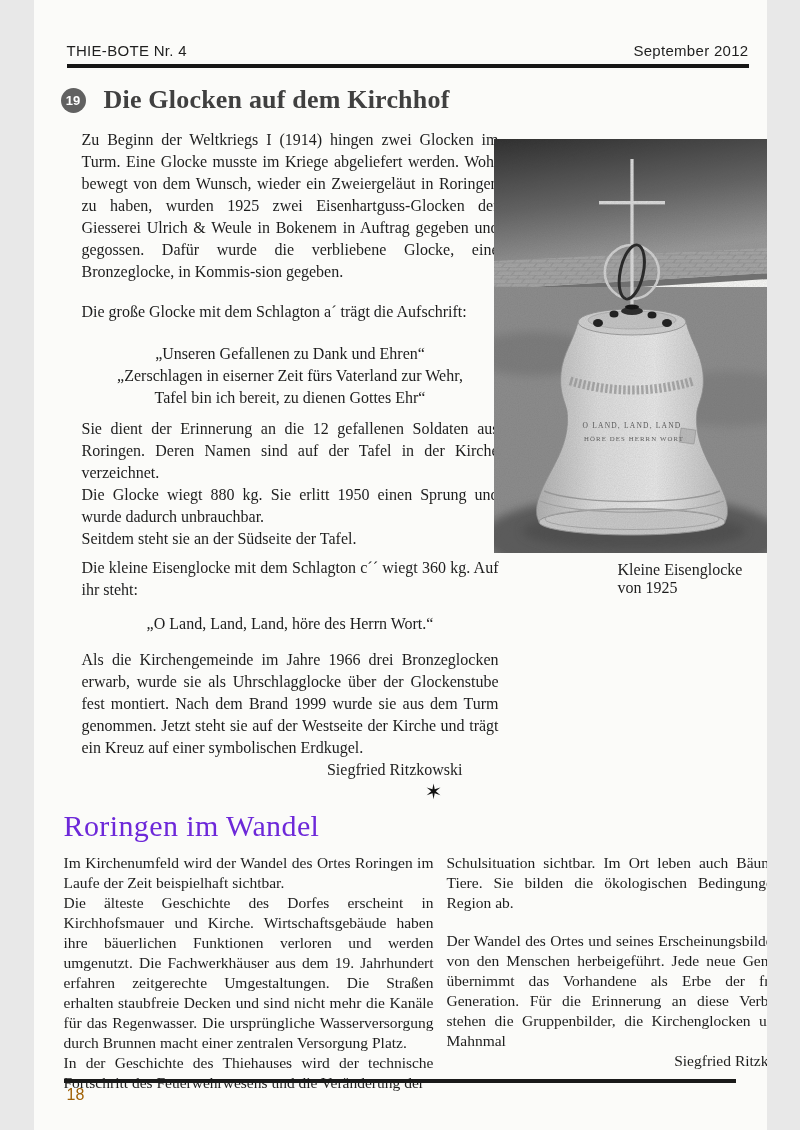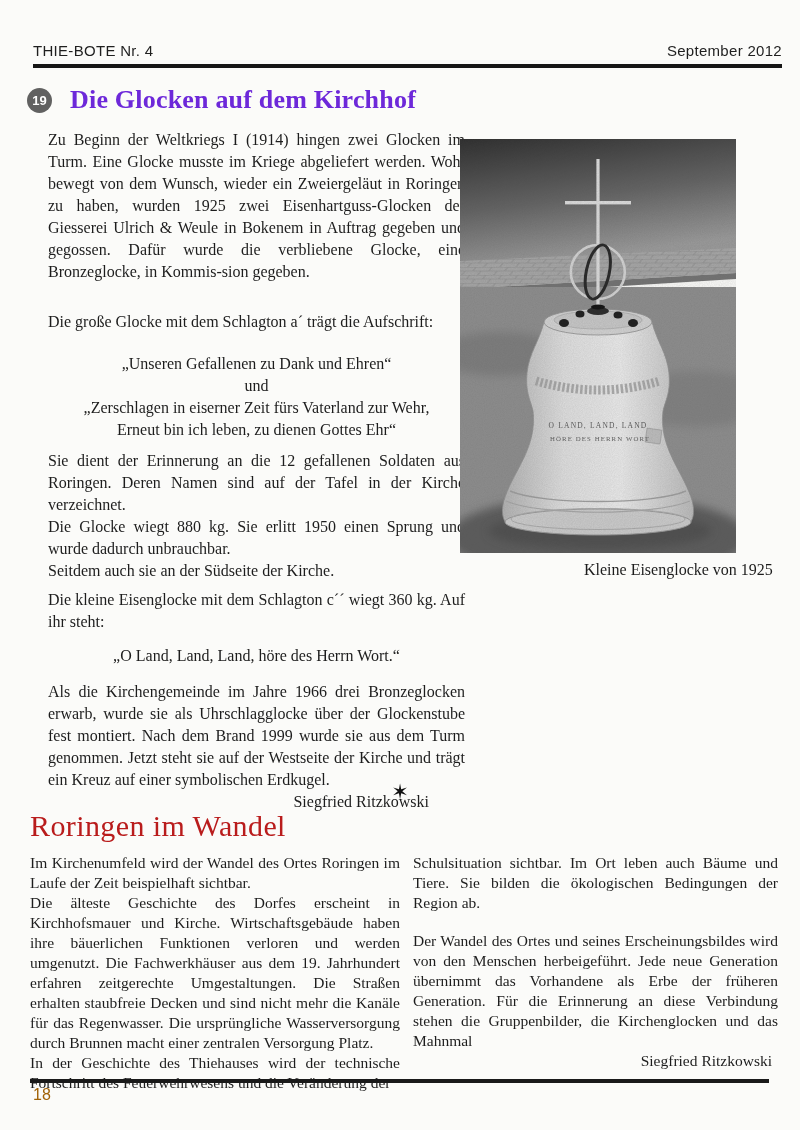--- a/index.html
+++ b/index.html
@@ -1,56 +1,56 @@
 <!DOCTYPE html>
 <html><head>
 <meta charset="utf-8">
 <style>
   html,body{margin:0;padding:0;background:#e8e8e8;}
   .page{
-    position:relative;width:800px;height:1130px;margin:0 auto;
+    position:relative;width:733px;height:1130px;margin:0 auto;
     background:#fbfbf9;overflow:hidden;
     font-family:"Liberation Serif",serif;color:#1d1d1d;
   }
   
   .hdr{
     position:absolute;left:33px;right:18px;top:42px;
     display:flex;justify-content:space-between;align-items:flex-end;
     padding-bottom:5px;border-bottom:4px solid #161616;
     font-family:"Liberation Sans",sans-serif;font-size:15px;color:#1f1f1f;
     letter-spacing:.3px;
   }
   
   .h1row{position:absolute;left:27px;top:85px;display:flex;align-items:center;gap:18px;}
   .badge{
     width:25px;height:25px;border-radius:50%;background:#616161;color:#fff;
     font-family:"Liberation Sans",sans-serif;font-weight:700;font-size:13px;
     display:flex;align-items:center;justify-content:center;flex:0 0 auto;
   }
-  .h1{font-size:26px;font-weight:700;letter-spacing:.2px;color:#6d28d9;}
+  .h1{font-size:26px;font-weight:700;letter-spacing:.2px;color:#404040;}
   
   .colA{position:absolute;left:48px;top:129px;width:417px;
         font-size:16px;line-height:22px;text-align:justify;}
   .colA p{margin:0;}
-  .colA .p2{margin-top:28px;}
+  .colA .p2{margin-top:18px;}
   .quoteblock{margin-top:20px;text-align:center;}
   .colA .p3a{margin-top:9px;}
   .colA .p4{margin-top:7px;}
   .colA .quote2{margin-top:12px;text-align:center;}
   .colA .p5{margin-top:14px;}
   .sig1{margin-top:13px;text-align:right;padding-right:36px;}
   
   .photo{position:absolute;left:460px;top:139px;width:276px;height:414px;}
   .caption{position:absolute;left:584px;top:561px;font-size:16px;color:#1d1d1d;}
   
   .star{position:absolute;left:0;top:780px;width:800px;text-align:center;
         font-family:"DejaVu Sans",sans-serif;font-size:21px;color:#111;}
   
   .h2{position:absolute;left:30px;top:809px;font-size:30px;font-weight:400;
-      letter-spacing:.4px;color:#b91c1c;}
+      letter-spacing:.4px;color:#6d28d9;}
   .cols2{position:absolute;left:30px;top:853px;width:748px;display:flex;gap:13px;
          font-size:15.5px;line-height:20px;text-align:justify;}
   .c2l{width:370px;}
   .c2r{width:365px;}
   .cols2 p{margin:0;}
   .c2r .pgap{margin-top:18px;}
   .sig2{margin-top:12px;text-align:right;padding-right:6px;}
   
   .footline{position:absolute;left:30px;right:31px;top:1079px;border-top:4px solid #1a1a1a;}
   .pgnum{position:absolute;left:33px;top:1086px;font-family:"Liberation Sans",sans-serif;
@@ -69,27 +69,26 @@
   <div class="h1row">
     <span class="badge">19</span>
     <span class="h1">Die Glocken auf dem Kirchhof</span>
   </div>
 
   <div class="colA">
     <p class="p1">Zu Beginn der Weltkriegs I (1914) hingen zwei Glocken im Turm. Eine Glocke musste im Kriege abgeliefert werden. Wohl bewegt von dem Wunsch, wieder ein Zweiergeläut in Roringen zu haben, wurden 1925 zwei Eisenhartguss-Glocken der Giesserei Ulrich &amp; Weule in Bokenem in Auftrag gegeben und gegossen. Dafür wurde die verbliebene Glocke, eine Bronzeglocke, in Kommis-sion gegeben.</p>
     <p class="p2">Die große Glocke mit dem Schlagton a´ trägt die Aufschrift:</p>
     <div class="quoteblock">
       <div>„Unseren Gefallenen zu Dank und Ehren“</div>
-      <div>und</div>
       <div>„Zerschlagen in eiserner Zeit fürs Vaterland zur Wehr,</div>
-      <div>Erneut bin ich leben, zu dienen Gottes Ehr“</div>
+      <div>Tafel bin ich bereit, zu dienen Gottes Ehr“</div>
     </div>
     <p class="p3a">Sie dient der Erinnerung an die 12 gefallenen Soldaten aus Roringen. Deren Namen sind auf der Tafel in der Kirche verzeichnet.</p>
     <p>Die Glocke wiegt 880 kg. Sie erlitt 1950 einen Sprung und wurde dadurch unbrauchbar.</p>
-    <p>Seitdem auch sie an der Südseite der Kirche.</p>
+    <p>Seitdem steht sie an der Südseite der Tafel.</p>
     <p class="p4">Die kleine Eisenglocke mit dem Schlagton c´´ wiegt 360 kg. Auf ihr steht:</p>
     <p class="quote2">„O Land, Land, Land, höre des Herrn Wort.“</p>
     <p class="p5">Als die Kirchengemeinde im Jahre 1966 drei Bronzeglocken erwarb, wurde sie als Uhrschlagglocke über der Glockenstube fest montiert. Nach dem Brand 1999 wurde sie aus dem Turm genommen. Jetzt steht sie auf der Westseite der Kirche und trägt ein Kreuz auf einer symbolischen Erdkugel.</p>
     <p class="sig1">Siegfried Ritzkowski</p>
   </div>
 
   <div class="photo">
     <svg viewBox="0 0 276 414" width="276" height="414">
       <defs>
         <linearGradient id="sky" x1="0" y1="0" x2="0.3" y2="1">

